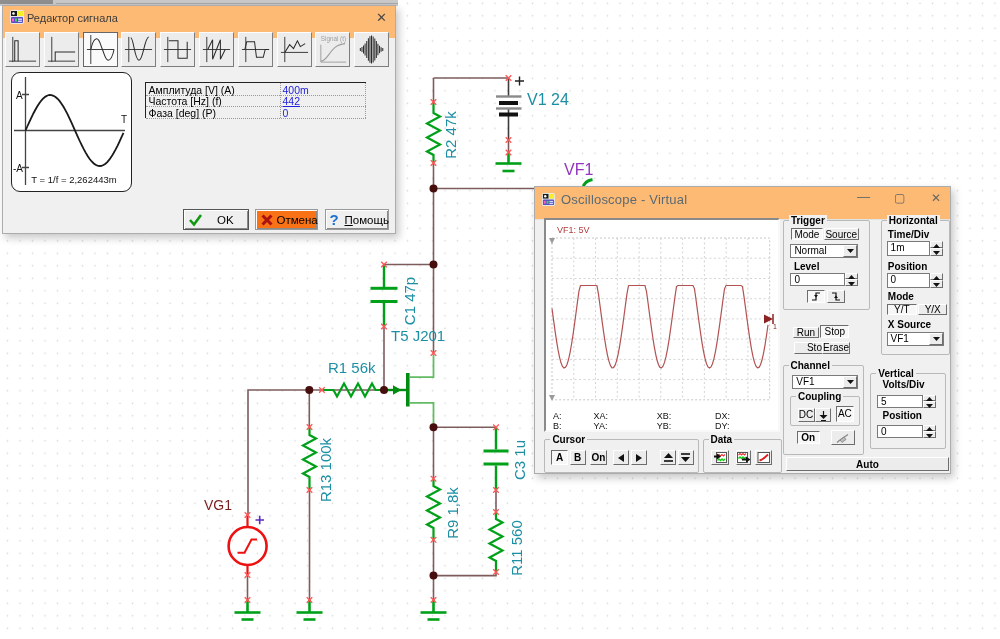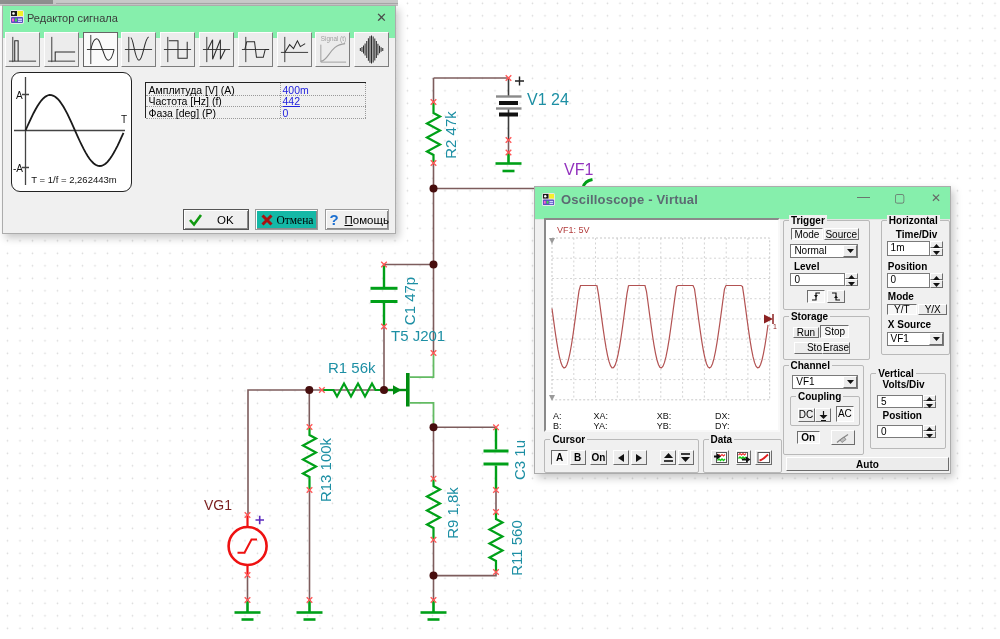--- a/index.html
+++ b/index.html
@@ -3,21 +3,21 @@
 <meta charset="utf-8">
 <style>
   html,body{margin:0;padding:0;}
   body{width:1000px;height:639px;position:relative;overflow:hidden;
     font-family:"Liberation Sans",sans-serif;
     background-color:#ffffff;
     background-image:radial-gradient(circle,#dadada 0.7px,rgba(218,218,218,0) 1.1px);
     background-size:12.5px 12.5px;background-position:1.25px 9.55px;}
   .abs{position:absolute;}
   .win{position:absolute;background:#f0f0f0;border:1px solid #acacac;box-shadow:3px 4px 8px rgba(0,0,0,0.22);}
-  .tbar{position:absolute;left:0;top:0;right:0;height:32px;background:#86efac;}
+  .tbar{position:absolute;left:0;top:0;right:0;height:32px;background:#fdba74;}
   .gb{position:absolute;border:1px solid #b9b9b9;border-radius:2px;}
   .gb>span{position:absolute;top:-6px;left:5px;background:#f0f0f0;padding:0 2px;font-weight:bold;font-size:10px;color:#000;line-height:11px;}
   .btn{position:absolute;background:#ececec;border-top:1px solid #ffffff;border-left:1px solid #ffffff;border-right:1px solid #6d6d6d;border-bottom:1px solid #6d6d6d;font-size:10px;color:#000;text-align:center;box-sizing:border-box;}
   .btnp{position:absolute;background:#f7f7f7;border-top:1px solid #6d6d6d;border-left:1px solid #6d6d6d;border-right:1px solid #ffffff;border-bottom:1px solid #ffffff;font-size:10px;color:#000;text-align:center;box-sizing:border-box;}
   .fld{position:absolute;background:#ffffff;border:1px solid #7a7a7a;box-sizing:border-box;font-size:10px;color:#000;padding-left:3px;}
   .lblb{position:absolute;font-weight:bold;font-size:10px;color:#000;white-space:nowrap;}
   .wb,.wbs{position:absolute;width:35px;height:35px;box-sizing:border-box;}
   .wb{background:#ececec;border:1px solid #9a9a9a;border-top-color:#fdfdfd;border-left-color:#fdfdfd;border-right-color:#7d7d7d;border-bottom-color:#7d7d7d;}
   .wbs{background:#fafafa;border:1px solid #666;}
   .wb svg,.wbs svg{display:block;}
@@ -289,21 +289,21 @@
     <div class="abs" style="left:137px;top:12px;font-size:10.5px;color:#2222dd;text-decoration:underline;">442</div>
     <div class="abs" style="left:137px;top:23.5px;font-size:10.5px;color:#2222dd;">0</div>
   </div>
 
   <div class="abs" style="left:180px;top:203px;width:66px;height:21px;box-sizing:border-box;background:#efefef;border:1px solid #555;box-shadow:inset 1px 1px 0 #fff, inset -1px -1px 0 #8a8a8a;">
     <svg class="abs" style="left:4px;top:3px;" width="15" height="14" viewBox="0 0 15 14">
         <path d="M2 7 L6 11.5 L13 2" stroke="#119911" stroke-width="2.6" fill="none"></path>
       </svg>
     <span class="abs" style="left:33px;top:3.5px;font-size:11.5px;">OK</span>
   </div>
-  <div class="abs" style="left:251.5px;top:203px;width:63px;height:21px;box-sizing:border-box;background:#14b8a6;border:1px solid #9a9a9a;box-shadow:inset 1px 1px 0 #fff, inset -1px -1px 0 #8a8a8a;font-family:Liberation Serif, serif;">
+  <div class="abs" style="left:251.5px;top:203px;width:63px;height:21px;box-sizing:border-box;background:#f97316;border:1px solid #9a9a9a;box-shadow:inset 1px 1px 0 #fff, inset -1px -1px 0 #8a8a8a;">
     <svg class="abs" style="left:4px;top:3px;" width="14" height="14" viewBox="0 0 14 14">
         <path d="M2.5 2.5 L11.5 11.5 M11.5 2.5 L2.5 11.5" stroke="#aa1111" stroke-width="3" fill="none"></path>
       </svg>
     <span class="abs" style="left:21px;top:4px;font-size:11.5px;">Отмена</span>
   </div>
   <div class="abs" style="left:321.5px;top:203px;width:64px;height:21px;box-sizing:border-box;background:#efefef;border:1px solid #9a9a9a;box-shadow:inset 1px 1px 0 #fff, inset -1px -1px 0 #8a8a8a;">
     <span class="abs" style="left:4px;top:1px;font-size:15px;font-weight:bold;color:#1b6fd0;">?</span>
     <span class="abs" style="left:19px;top:4px;font-size:11.5px;"><u>П</u>омощь</span>
   </div>
 </div>
@@ -314,21 +314,21 @@
 <rect x="0" y="0" width="14" height="14" rx="2" fill="#e8e8e8"></rect>
 <path d="M1 1 L7 1 L7 6 L1 6 Z" fill="#1a1a1a"></path>
         <circle cx="3.5" cy="3.5" r="1.3" fill="#fff"></circle>
 <rect x="7.5" y="1" width="5.5" height="5" fill="#f5ef2a"></rect>
 <rect x="1" y="7" width="12" height="6" rx="1" fill="#5a4fc0"></rect>
 <rect x="2" y="8.5" width="2" height="3" fill="#ff5ad2"></rect>
         <rect x="5" y="8.5" width="2" height="3" fill="#49d24e"></rect>
 <rect x="8" y="8.5" width="4" height="1.4" fill="#cfd4ff"></rect>
         <rect x="8" y="10.6" width="4" height="1.4" fill="#cfd4ff"></rect>
       </svg>
-  <span class="abs" style="left:26px;top:5px;font-size:13px;color:#5c6a72;letter-spacing:0.2px;font-weight:bold;">Oscilloscope - Virtual</span>
+  <span class="abs" style="left:26px;top:5px;font-size:13px;color:#5c6a72;letter-spacing:0.2px;">Oscilloscope - Virtual</span>
   <span class="abs" style="left:322px;top:2px;font-size:13px;color:#666;">—</span>
   <span class="abs" style="left:359px;top:4px;font-size:12px;color:#666;">▢</span>
   <span class="abs" style="left:396px;top:4px;font-size:12px;color:#666;">✕</span>
   </div>
   <div class="abs" style="left:9px;top:31px;width:236px;height:214px;background:#fff;border-top:2px solid #8a8a8a;border-left:2px solid #8a8a8a;border-right:2px solid #f8f8f8;border-bottom:2px solid #f8f8f8;box-sizing:border-box;"></div>
   <svg class="abs" style="left:10px;top:32px;" width="234" height="212" viewBox="0 0 234 212">
   <text x="12" y="14" font-size="9" fill="#b23c3c" font-family="Liberation Sans">VF1: 5V</text>
   <rect x="7" y="19" width="217.7" height="161.8" fill="none" stroke="#b9b9b9" stroke-width="0.8" stroke-dasharray="2 2"></rect>
   <path d="M28.8 19 L28.8 180.8 M50.5 19 L50.5 180.8 M72.3 19 L72.3 180.8 M94.1 19 L94.1 180.8 M115.8 19 L115.8 180.8 M137.6 19 L137.6 180.8 M159.4 19 L159.4 180.8 M181.2 19 L181.2 180.8 M202.9 19 L202.9 180.8 M7 39.2 L224.7 39.2 M7 59.5 L224.7 59.5 M7 79.7 L224.7 79.7 M7 99.9 L224.7 99.9 M7 120.1 L224.7 120.1 M7 140.4 L224.7 140.4 M7 160.6 L224.7 160.6" stroke="#c9c9c9" stroke-width="0.8" fill="none" stroke-dasharray="2 2.5"></path>
   <path d="M4 19 L10 19 L7 25 Z" fill="#9a9a9a"></path>
@@ -409,23 +409,20 @@
       </svg>
     </div>
   <div class="btnp" style="left:272.2px;top:103.3px;width:18px;height:13px;"><svg width="10" height="9" viewBox="0 0 10 9" style="margin-top:1px;">
         <path d="M1 8 L5 8 L5 1 L9 1" stroke="#111" stroke-width="1.2" fill="none"></path>
         <path d="M5 5.5 L3 3 L7 3 Z" fill="#111"></path>
       </svg></div>
   <div class="btn" style="left:292.3px;top:103.3px;width:18px;height:13px;"><svg width="10" height="9" viewBox="0 0 10 9" style="margin-top:1px;">
         <path d="M1 1 L5 1 L5 8 L9 8" stroke="#111" stroke-width="1.2" fill="none"></path>
         <path d="M5 3.5 L3 6 L7 6 Z" fill="#111"></path>
       </svg></div>
-  <div class="gb" style="left:247.9px;top:129.2px;width:85.4px;height:42.2px;">
-      <span>Storage</span>
-    </div>
   <div class="btn" style="left:257.7px;top:139.5px;width:26.3px;height:11.5px;line-height:10px;">Run</div>
   <div class="btnp" style="left:285.2px;top:137.5px;width:29.3px;height:13.5px;line-height:12px;">Stop</div>
   <div class="btn" style="left:258.9px;top:155px;width:50px;height:11.5px;line-height:10px;">Store</div>
   <div class="btn" style="left:286.6px;top:155px;width:28.9px;height:11.5px;line-height:10px;">Erase</div>
   <div class="gb" style="left:247.5px;top:178.1px;width:79.7px;height:88.4px;text-align:right;">
       <span>Channel</span>
     </div>
   <div class="fld" style="left:257.3px;top:187.5px;width:66px;height:14px;line-height:12px;">VF1</div>
 <div class="btn" style="left:308.3px;top:188.5px;width:14px;height:12px;">
       <svg width="7" height="4" viewBox="0 0 7 4" style="display:block;margin:3.5px auto 0;">
@@ -443,21 +440,21 @@
       </svg></div>
   <div class="btnp" style="left:300.9px;top:219px;width:18px;height:15.5px;line-height:14px;">AC</div>
   <div class="btnp" style="left:262px;top:243.9px;width:22.5px;height:13.2px;line-height:12px;font-weight:bold;">On</div>
   <div class="btn" style="left:296.4px;top:243.2px;width:23.3px;height:15px;"><svg width="16" height="11" viewBox="0 0 16 11" style="margin-top:1.5px;">
         <path d="M2 9.5 L5 7 L13 1.5" stroke="#8a8a8a" stroke-width="1.4" fill="none"></path>
         <path d="M5 7 L9 4 L11 6.5 L7 9.5 Z" fill="#bdbdbd" stroke="#777" stroke-width="0.7"></path>
       </svg></div>
   <div class="gb" style="left:345.8px;top:33px;width:66.9px;height:133px;">
       <span>Horizontal</span>
     </div>
-  <div class="lblb" style="left:352.8px;top:42px;margin-left:8px;">Time/Div</div>
+  <div class="lblb" style="left:352.8px;top:42px;">Time/Div</div>
   <div class="fld" style="left:351.6px;top:54px;width:43.4px;height:14.5px;line-height:12.5px;">1m</div>
 <div class="btn" style="left:395.0px;top:54px;width:13px;height:7.25px;">
       <svg width="7" height="4" viewBox="0 0 7 4" style="display:block;margin:1.5px auto 0;">
         <path d="M3.5 0 L7 4 L0 4 Z" fill="#111"></path>
       </svg>
     </div>
 <div class="btn" style="left:395.0px;top:61.25px;width:13px;height:7.25px;">
       <svg width="7" height="4" viewBox="0 0 7 4" style="display:block;margin:1.5px auto 0;">
         <path d="M0 0 L7 0 L3.5 4 Z" fill="#111"></path>
       </svg>

